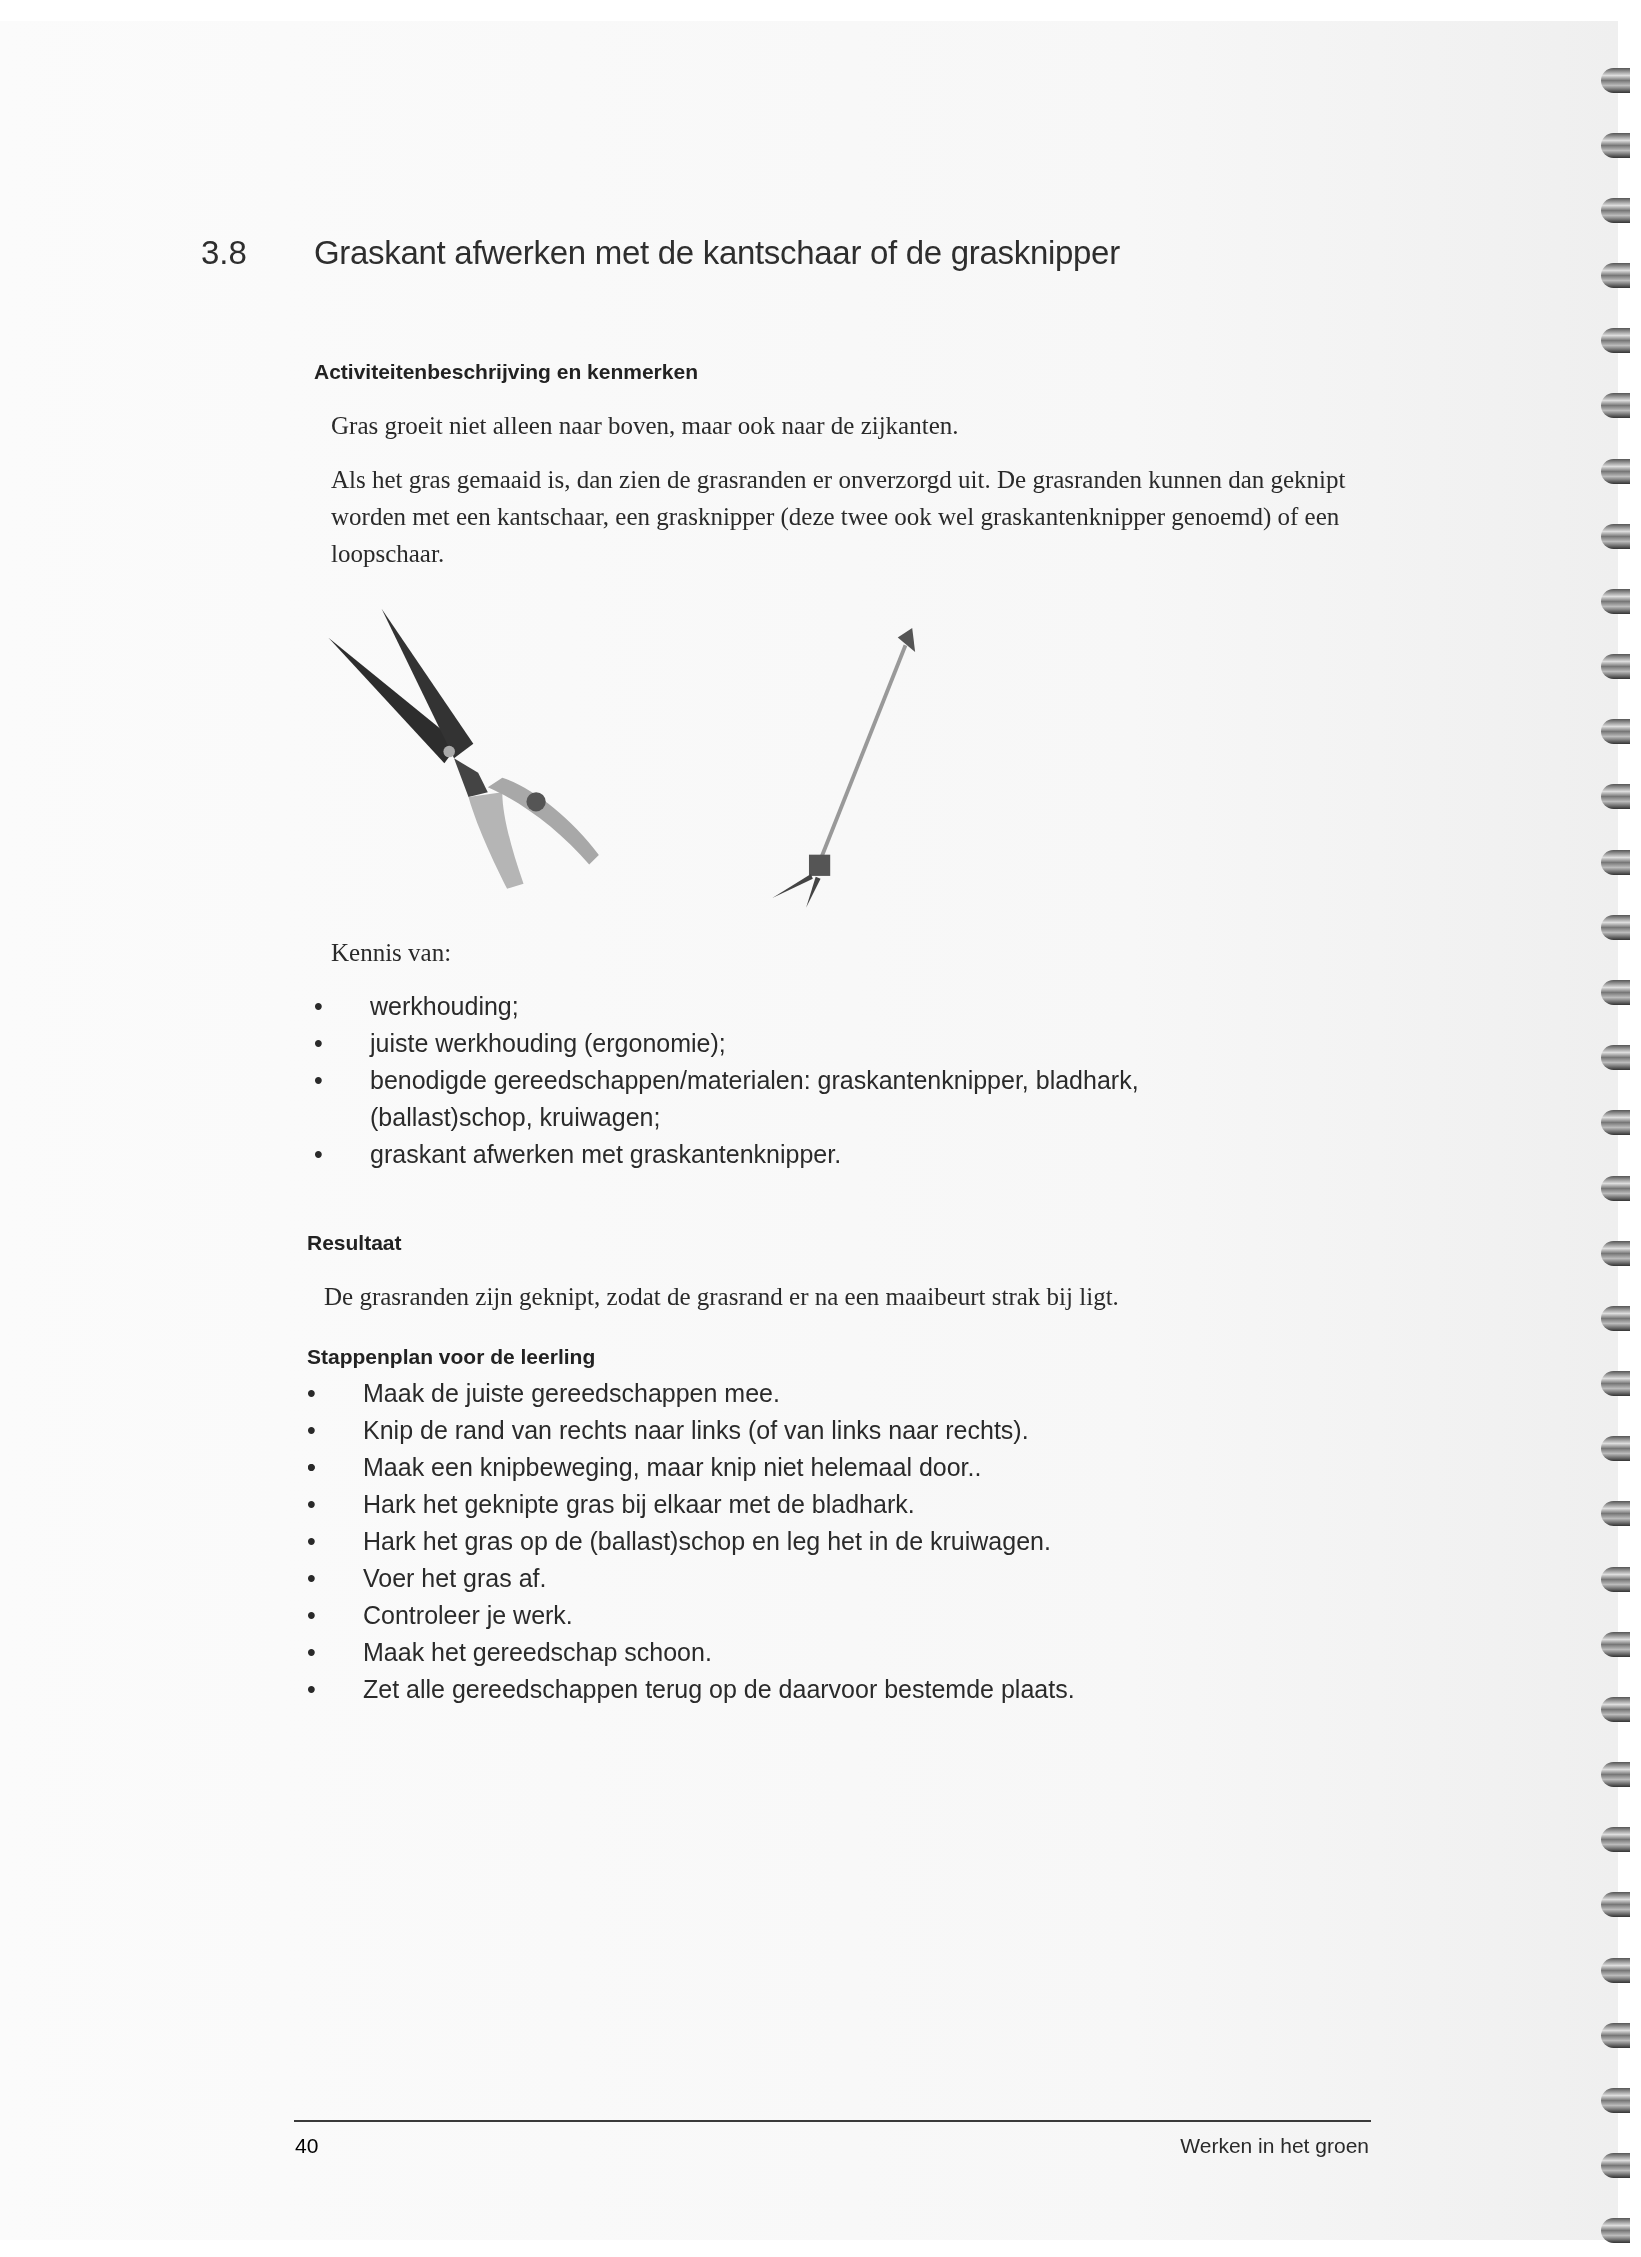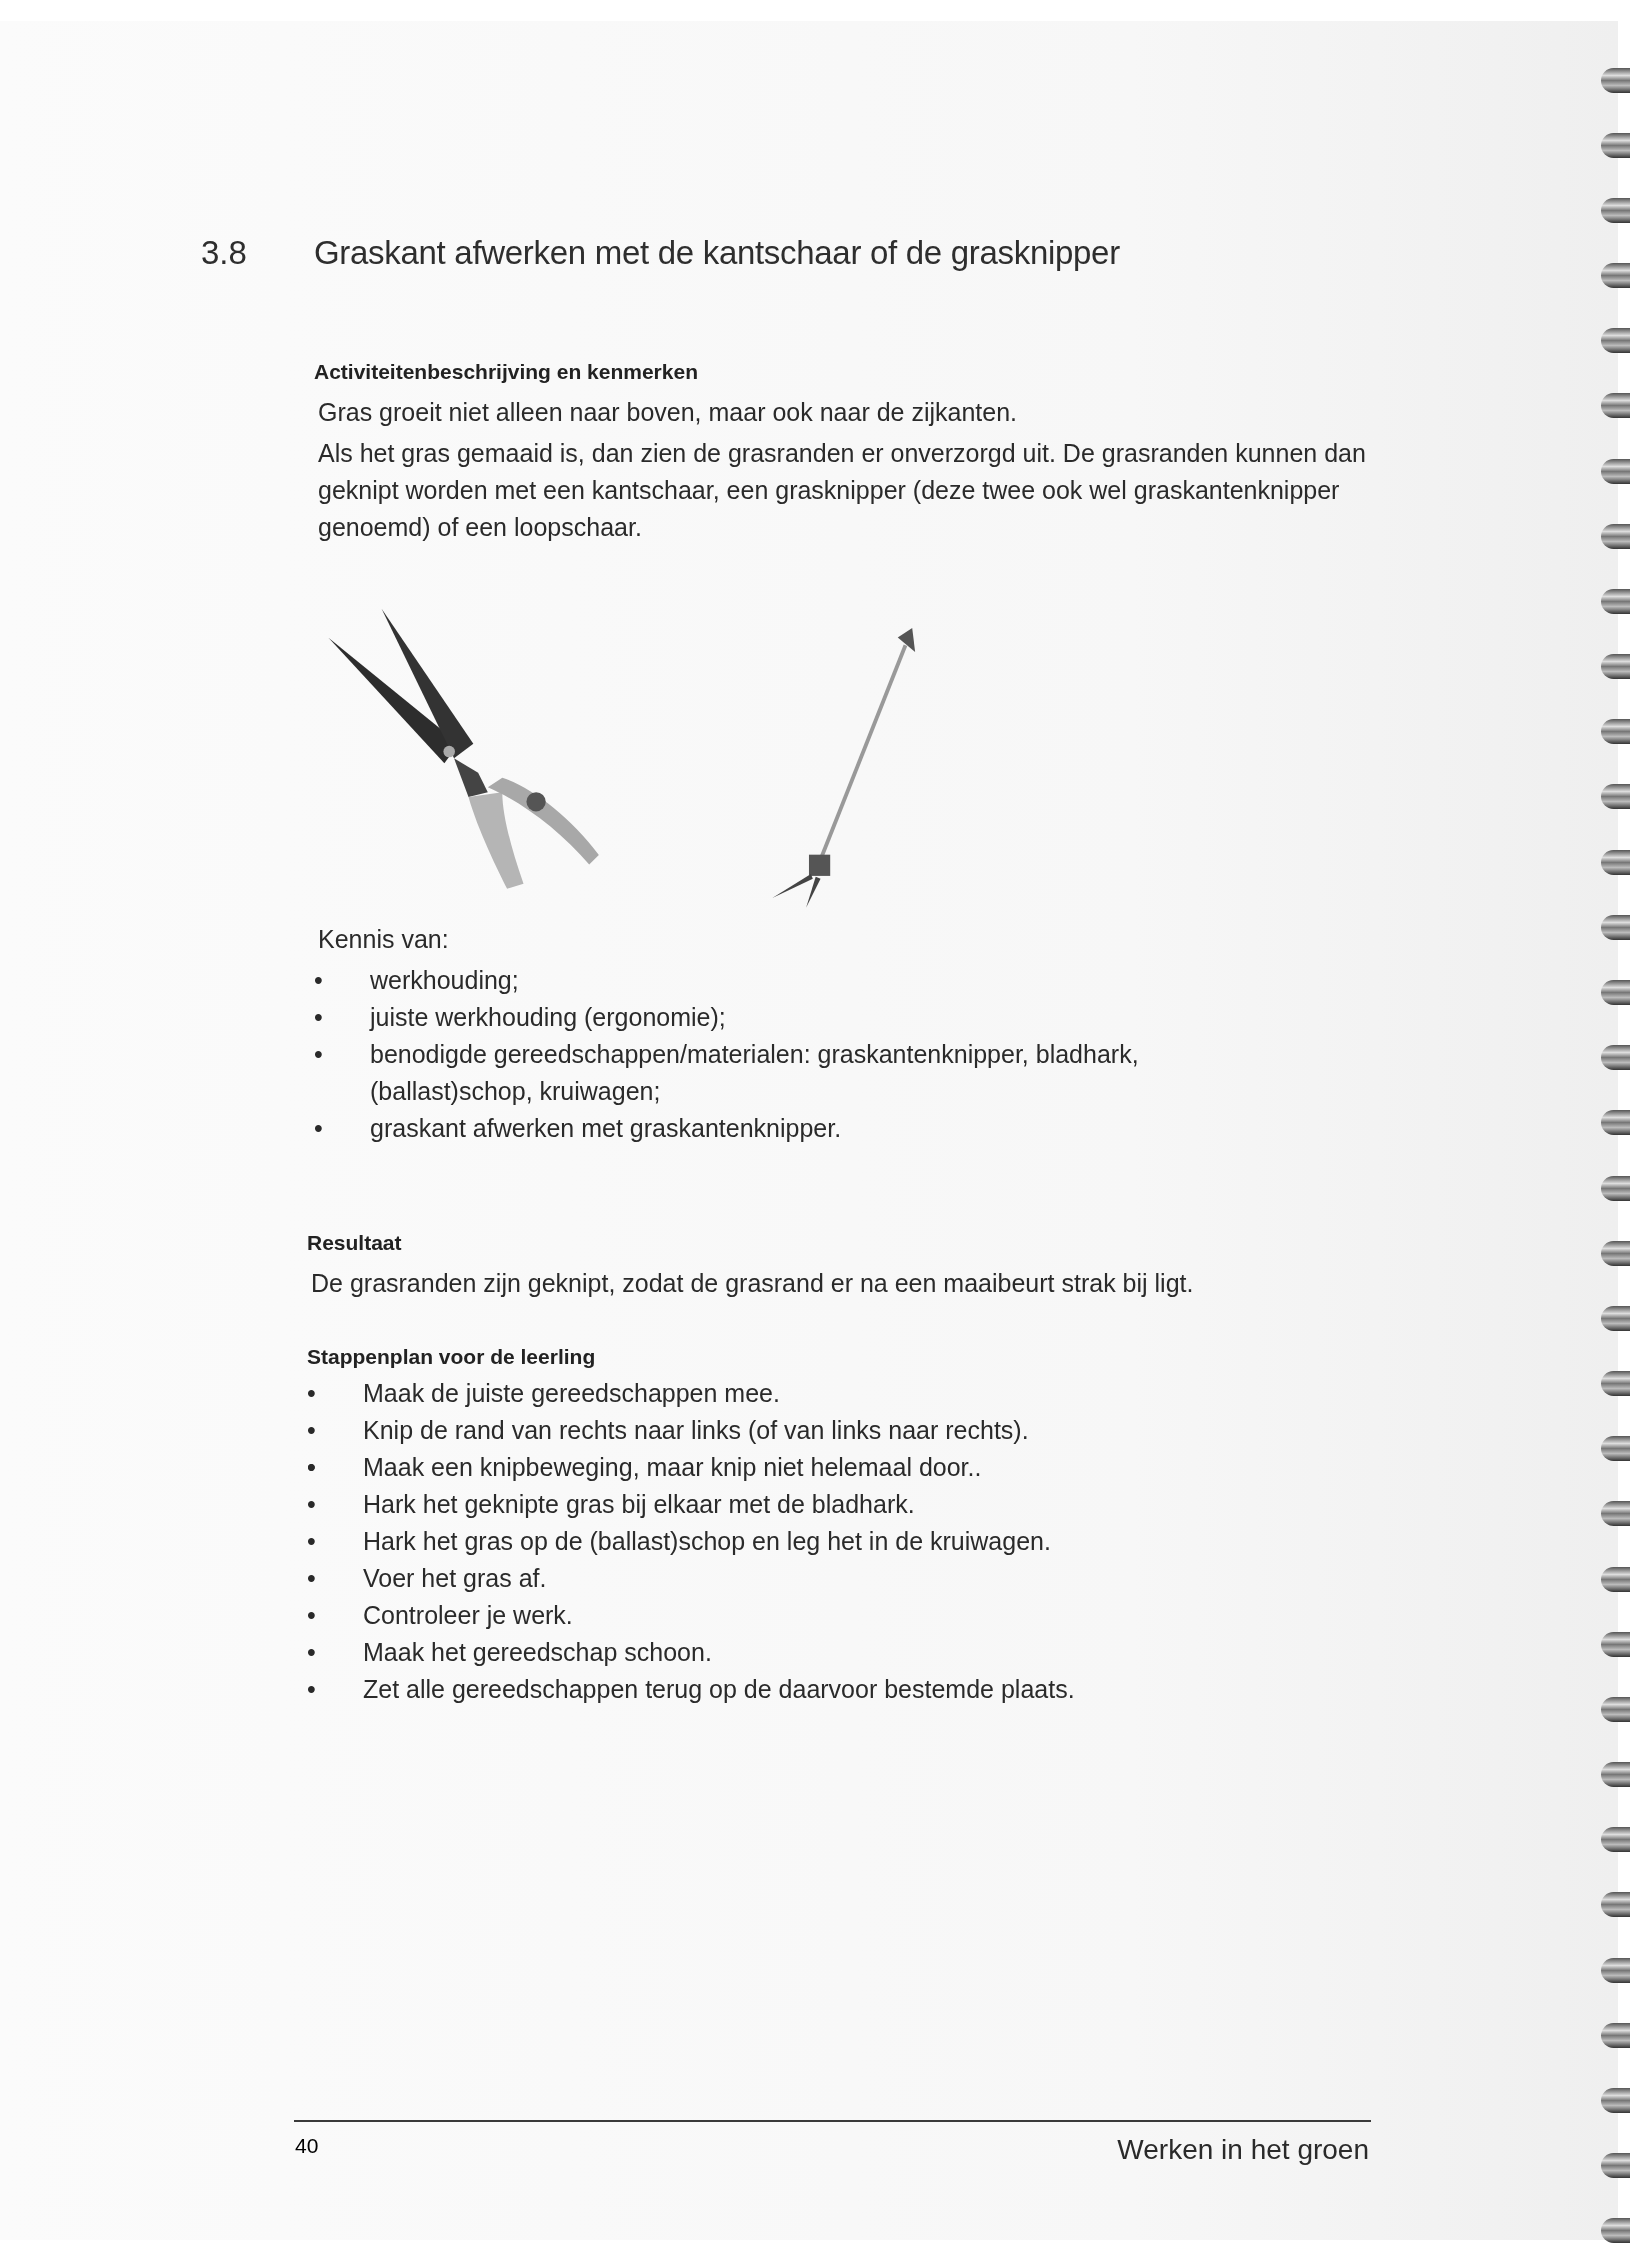--- a/index.html
+++ b/index.html
@@ -4,29 +4,29 @@
 <style>
   html, body { margin:0; padding:0; }
   body { width:1641px; height:2257px; background:#ffffff; position:relative; overflow:hidden;
          font-family:"Liberation Sans", sans-serif; color:#2a2a2a; }
   .page { position:absolute; left:0; top:21px; width:1618px; height:2219px;
           background:linear-gradient(90deg,#fbfbfb 0%, #f7f7f7 70%, #efefef 100%); }
   .chapter-num { position:absolute; left:201px; top:234px; font-size:33px; color:#2e2e2e; }
   .chapter-title { position:absolute; left:314px; top:234px; font-size:33px; color:#2e2e2e; letter-spacing:-0.3px; }
   .block { position:absolute; left:314px; width:1081px; font-size:25px; line-height:37px; }
   .h { font-weight:bold; font-size:21px; color:#222; }
-  .p { margin:4px; }
+  .p { margin:17px;font-family:Liberation Serif, serif; }
   ul.bul { list-style:none; margin:0; padding:0; }
   ul.bul li { position:relative; padding-left:56px; }
   ul.bul li .dot { position:absolute; left:0; top:0; }
   .img-shears { position:absolute; left:309px; top:599px; width:319px; height:309px; }
   .img-pole { position:absolute; left:753px; top:618px; width:193px; height:290px; }
   .footer-line { position:absolute; left:294px; top:2120px; width:1077px; height:1.9px; background:#3a3a3a; }
   .footer-page { position:absolute; left:295px; top:2134px; font-size:21px; color:#000000; }
-  .footer-title { position:absolute; right:272px; top:2134px; font-size:28px; color:#2a2a2a; }
+  .footer-title { position:absolute; right:272px; top:2134px; font-size:21px; color:#2a2a2a; }
   .ring { position:absolute; left:1601px; width:29px; height:25px; border-radius:13.5px 0 0 13.5px;
           background:linear-gradient(180deg,#555 0%, #ddd 30%, #777 50%, #bbb 70%, #333 100%); }
 </style>
 </head>
 <body>
 
 <div class="page"></div>
 
 <div class="chapter-num">3.8</div>
 <div class="chapter-title">Graskant afwerken met de kantschaar of de grasknipper</div>

